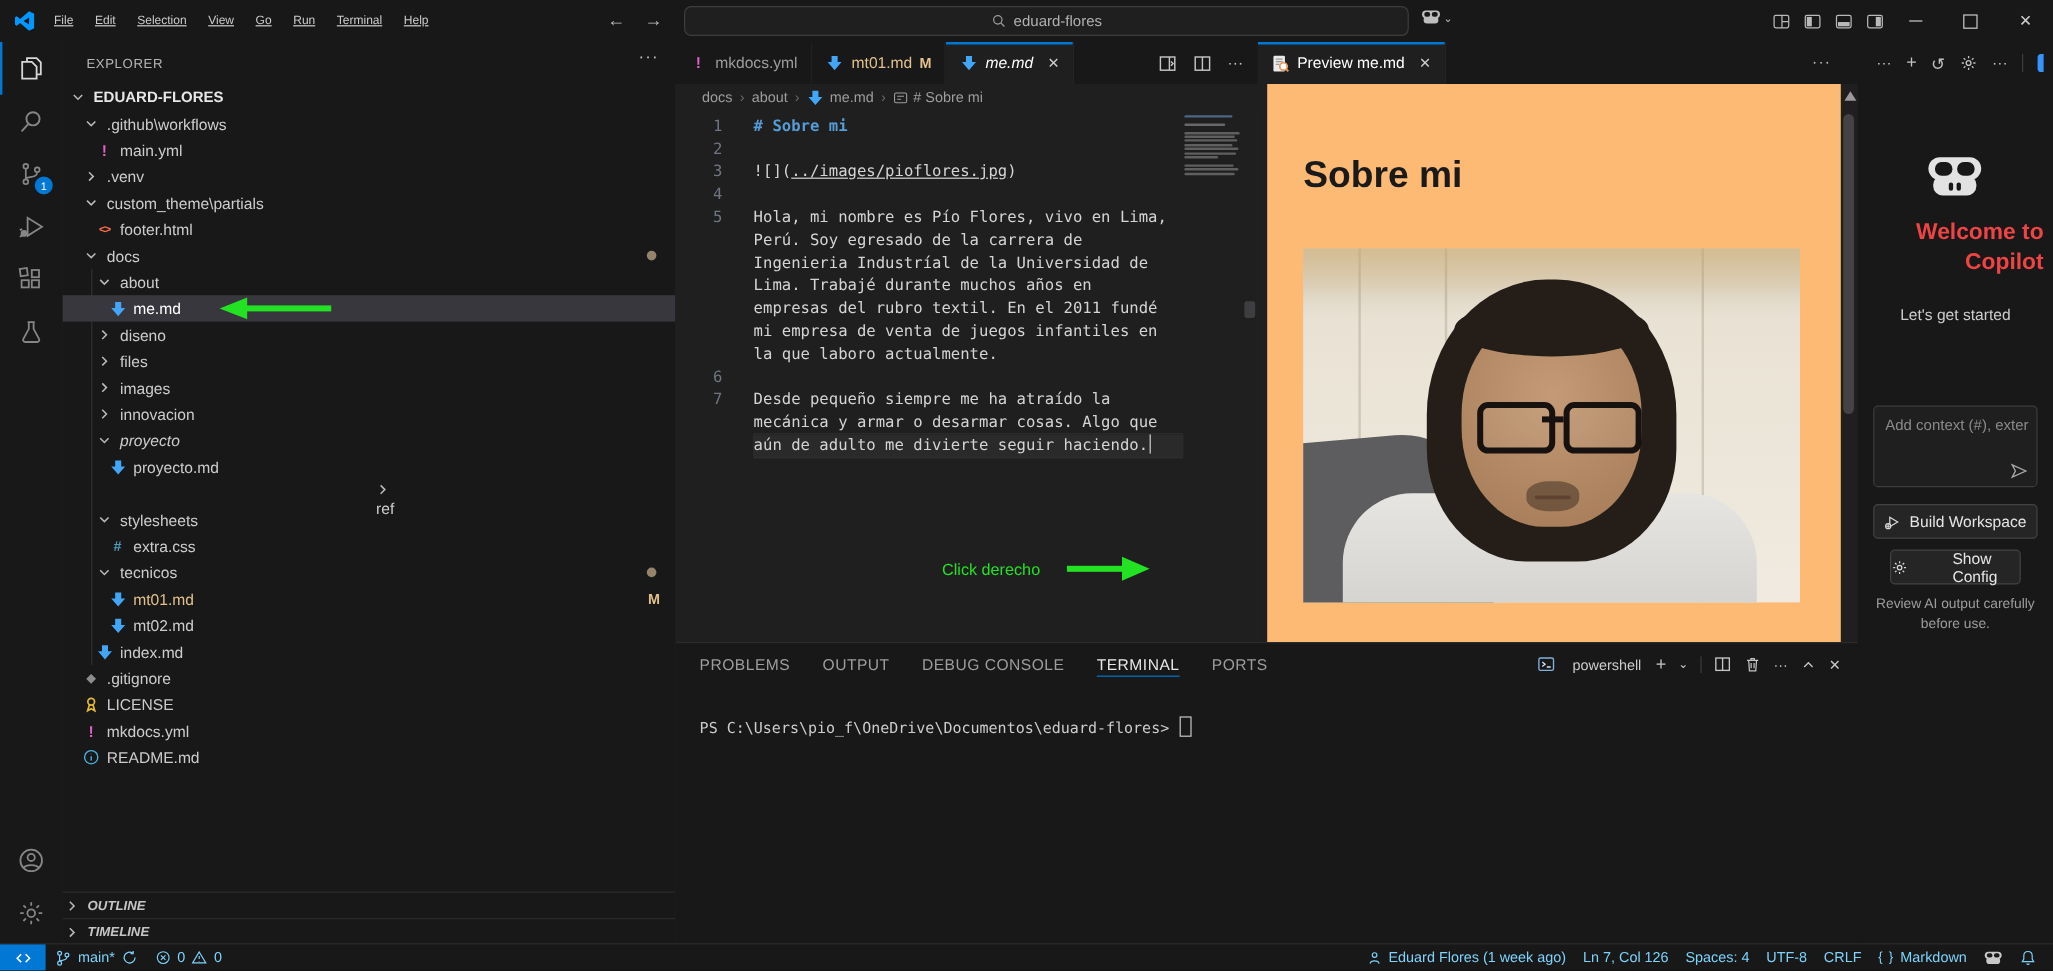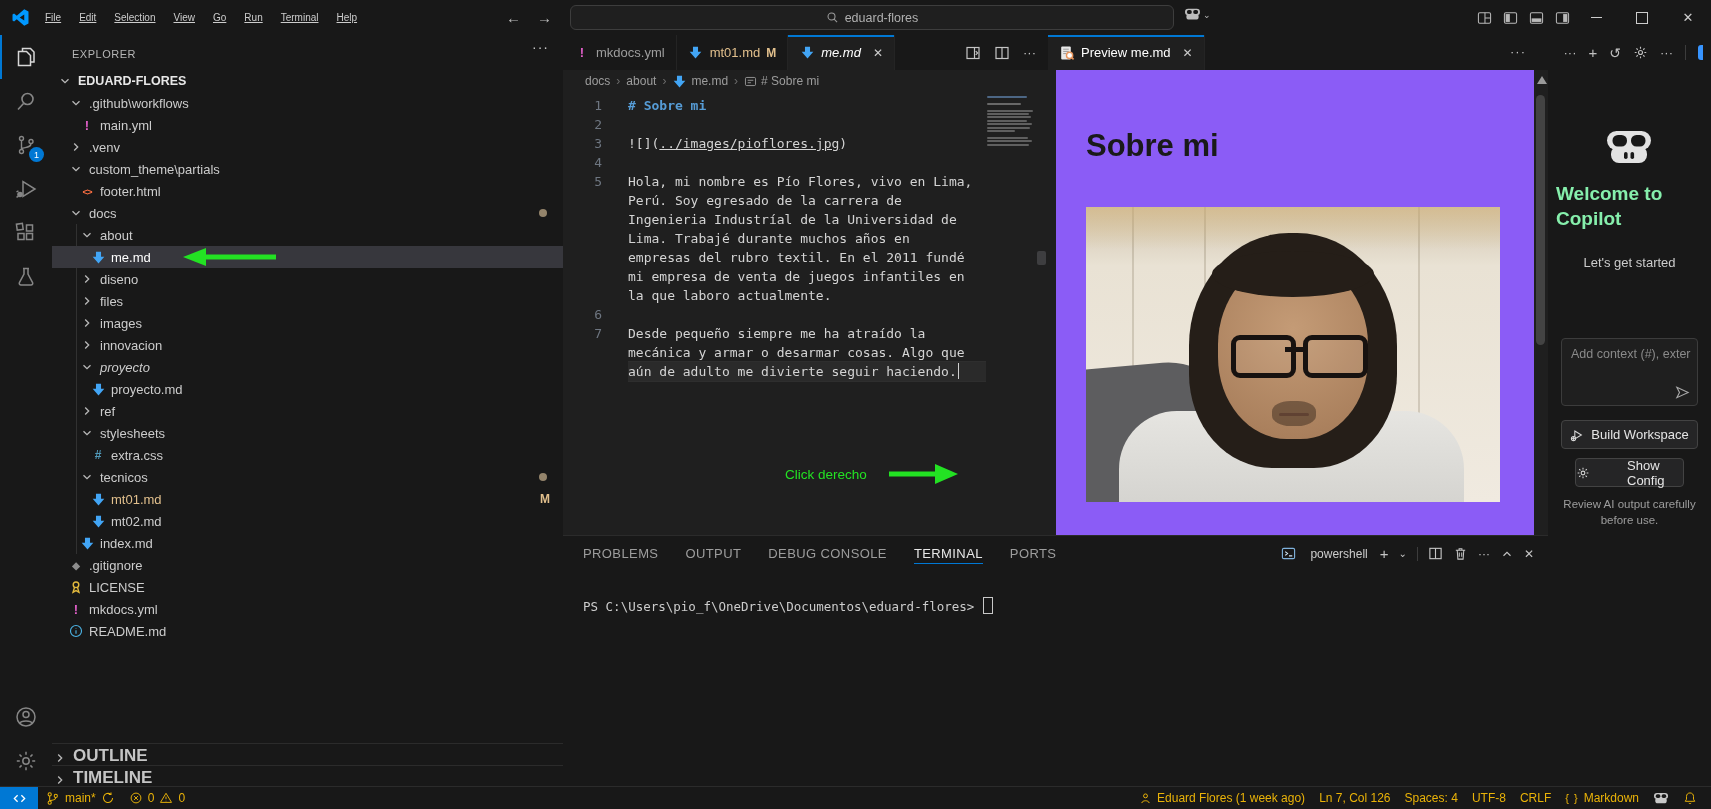--- a/index.html
+++ b/index.html
@@ -38,22 +38,22 @@
   .tree{position:absolute;left:0;right: 0;top:35px;}
   .trow{height:22px;display:flex;align-items:center;position:relative;cursor:pointer;color:#cccccc;}
   .trow.sel{background:#37373d;color:#ffffff;}
   .t-ic{width:16px;height:16px;flex:none;display:flex;align-items:center;justify-content:center;margin-right:5px;}
   .t-lbl{white-space:pre;}
   .t-lbl.gold{color:#e2c08d;}
   .t-root{font-weight:700;font-size:12.5px;color:#e7e7e7;}
   .dotbadge{position:absolute;right:16px;top:7px;width:8px;height:8px;border-radius:50%;background:#94846b;}
   .mbadge{position:absolute;right:13px;color:#e2c08d;font-size:12px;font-weight:700;}
   .guide{position:absolute;left:24px;top:154px;width:1px;height:330px;background:#313131;}
-  .sb-section{position:absolute;left:0;right:0;height:22px;border-top:1px solid #2b2b2b;display:flex;align-items:flex-end;
-              font-size:17px;font-weight:700;color:#c5c5c5;cursor:pointer;}
+  .sb-section{position:absolute;left:0;right:0;height:22px;border-top:1px solid #2b2b2b;display:flex;align-items:center;
+              font-size:11px;font-weight:700;color:#c5c5c5;cursor:pointer;font-style:italic;}
 
   
   .editor-group{position:absolute;left:563px;top:35px;width:485px;height:500px;background:#1f1f1f;border-right:1px solid #2b2b2b;}
   .tabbar{height:35px;background:#181818;display:flex;align-items:stretch;}
   .tab{display:flex;align-items:center;gap:6px;padding:0 11px;font-size:13px;color:#9d9d9d;border-right:1px solid #242424;cursor:pointer;background:#181818;}
   .tab .t-ic{margin-right:0;}
   .tab.active{background:#1f1f1f;color:#ffffff;box-shadow:inset 0 2px 0 #0078d4;}
   .tab.previewtab .lbl{font-style:italic;}
   .tab .mod{color:#e2c08d;font-size:12px;font-weight:700;}
   .tab .goldlbl{color:#e2c08d;}
@@ -72,21 +72,21 @@
   .crow.cur .ct{background:rgba(255,255,255,.05);box-shadow:0 -1px 0 #2e2e2e,0 1px 0 #2e2e2e;}
   .crow.cur .ln{color:#c6c6c6;}
   .caret{display:inline-block;width:1.5px;height:16px;background:#d0d0d0;vertical-align:-3px;margin-left:1px;}
   .minimap{position:absolute;right:5px;top:61px;width:56px;height:100px;}
   .mmbar{position:absolute;height:2px;border-radius:1px;}
   .sash-handle{position:absolute;left:474px;top:216px;width:9px;height:14px;background:#3e3e40;border-radius:2px;}
   .ed-note{position:absolute;left:222px;top:428px;display:flex;align-items:center;gap:22px;color:#23e223;font-size:13.5px;z-index:8;}
 
   
   .preview-group{position:absolute;left:1048px;top:35px;width:500px;height:500px;background:#1f1f1f;border-right:1px solid #2b2b2b;}
-  .page{position:absolute;left:8px;top:35px;width:478px;height:465px;background:#8b5cf6;overflow:hidden;}
+  .page{position:absolute;left:8px;top:35px;width:478px;height:465px;background:#fdba74;overflow:hidden;}
   .page-h1{margin:0;position:absolute;left:30px;top:58px;font-size:31px;font-weight:700;color:#1a1a1a;}
   .p-more{position:absolute;right:22px;top:9px;color:#c5c5c5;letter-spacing:1px;cursor:pointer;}
   .pscroll-up{position:absolute;left:489px;top:41px;width:0;height:0;border-left:5px solid transparent;border-right:5px solid transparent;border-bottom:8px solid #9a9a9a;}
   .pscroll-thumb{position:absolute;left:488px;top:60px;width:9px;height:250px;background:#434343;border-radius:5px;}
 
   
   .photo{position:absolute;left:30px;top:137px;width:414px;height:295px;overflow:hidden;
          background:linear-gradient(180deg,#cfc3ac 0%,#e9e2d4 20%,#f0eae0 100%);}
   .ph-line{position:absolute;top:0;bottom:0;width:2px;background:rgba(110,95,70,.22);}
   .ph-glow{position:absolute;left:0;right:0;top:0;height:42px;background:linear-gradient(180deg,rgba(216,183,125,.55),rgba(216,183,125,0));}
@@ -100,21 +100,21 @@
   .ph-bridge{position:absolute;left:199px;top:140px;width:18px;height:5px;background:#171210;}
   .ph-stache{position:absolute;left:186px;top:194px;width:44px;height:25px;background:rgba(58,41,29,.5);border-radius:42%;}
   .ph-mouth{position:absolute;left:193px;top:206px;width:30px;height:3px;background:rgba(80,50,40,.55);border-radius:2px;}
 
   
   .copilot{position:absolute;left:1548px;top:35px;width:163px;bottom:22px;background:#181818;}
   .cp-head{display:flex;justify-content:flex-end;align-items:center;gap:12px;padding:9px 8px 0 0;color:#c0c0c0;font-size:13px;}
   .cp-sep{width:1px;height:15px;background:#3c3c3c;}
   .cp-sliver{width:5px;height:15px;background:#3794ff;border-radius:3px 0 0 3px;}
   .cp-logo{position:absolute;left:56px;top:94px;}
-  .cp-welcome{position:absolute;left:8px;right:8px;top:146px;text-align:left;font-size:19px;font-weight:700;color:#86efac;line-height:1.32;}
+  .cp-welcome{position:absolute;left:8px;right:8px;top:146px;text-align:right;font-size:19px;font-weight:700;color:#ef4444;line-height:1.32;}
   .cp-sub{position:absolute;left:8px;right:8px;top:220px;text-align:center;font-size:13px;color:#cccccc;}
   .cp-input{position:absolute;left:13px;right:13px;top:303px;height:66px;background:#1f1f1f;border:1px solid #3c3c3c;border-radius:4px;cursor:text;}
   .cp-ph{position:absolute;left:9px;right:1px;top:8px;font-size:12.5px;color:#8a8a8a;white-space:nowrap;overflow:hidden;}
   .cp-send{position:absolute;right:7px;bottom:5px;cursor:pointer;}
   .cp-btn{position:absolute;left:13px;right:13px;height:27px;background:#252526;border:1px solid #434343;border-radius:4px;
           display:flex;align-items:center;justify-content:center;gap:7px;font-size:13px;color:#e5e5e5;cursor:pointer;}
   .cp-btn.cfg{left:27px;right:27px;}
   .cp-disc{position:absolute;left:6px;right:6px;top:461px;text-align:center;font-size:11.5px;color:#9d9d9d;line-height:1.4;}
 
   
@@ -125,21 +125,21 @@
   .ptab.active{color:#e7e7e7;}
   .ptab.active::after{content:"";position:absolute;left:0;right:0;bottom:7px;height:1px;background:#0078d4;}
   .pactions{margin-left:auto;display:flex;align-items:center;gap:10px;padding-right:14px;color:#c5c5c5;font-size:12px;}
   .pact-sep{width:1px;height:14px;background:#3c3c3c;}
   .shell-lbl{font-size:12px;color:#cccccc;margin:0 2px 0 4px;}
   .term{padding:26px 0 0 20px;font-family:"DejaVu Sans Mono","Liberation Mono",monospace;font-size:12.5px;color:#cccccc;}
   .cursor-box{display:inline-block;width:8px;height:15px;border:1px solid #c8c8c8;margin-left:9px;vertical-align:-3px;}
 
   
   .statusbar{position:absolute;left:0;right:0;bottom:0;height:22px;background:#181818;border-top:1px solid #2b2b2b;
-             display:flex;align-items:center;font-size:12px;color:#eab308;}
+             display:flex;align-items:center;font-size:12px;color:#7dd3fc;}
   .sb-remote{width:38px;height:22px;background:#0078d4;display:flex;align-items:center;justify-content:center;cursor:pointer;}
   .sb-item{display:flex;align-items:center;gap:5px;padding:0 7px;height:22px;cursor:pointer;white-space:nowrap;}
   .sb-right{margin-left:auto;display:flex;align-items:center;padding-right:7px;}
   .braces{font-size:11px;letter-spacing:1px;}
 
   
   .note-arrow{position:absolute;z-index:9;}
 </style>
 </head>
 <body>
@@ -396,21 +396,21 @@
           <span class="t-lbl">proyecto</span>
         </div>
         <div class="trow" style="padding-left: 38px;">
           <span class="t-ic">
             <svg width="15" height="15" viewBox="0 0 16 16">
               <path fill="#42a5f5" d="M5.3 1.8h5.4v5.4h3.5L8 14.4 1.8 7.2h3.5z"></path>
             </svg>
           </span>
           <span class="t-lbl">proyecto.md</span>
         </div>
-        <div class="trow" style="padding-left: 27px;">
+        <div class="trow" style="padding-left: 27px; flex-direction: column;">
           <span class="t-ic">
             <svg width="16" height="16" viewBox="0 0 16 16" fill="none" stroke="#b8b8b8" stroke-width="1.3">
               <path d="M6.2 4.5 9.7 8l-3.5 3.5"></path>
             </svg>
           </span>
           <span class="t-lbl">ref</span>
         </div>
         <div class="trow" style="padding-left: 27px;">
           <span class="t-ic">
             <svg width="16" height="16" viewBox="0 0 16 16" fill="none" stroke="#b8b8b8" stroke-width="1.3">

